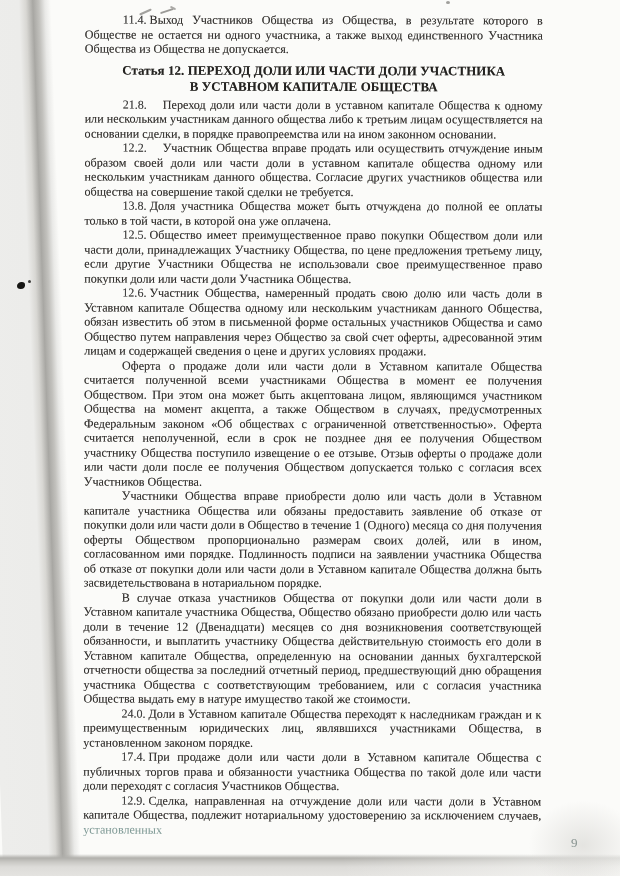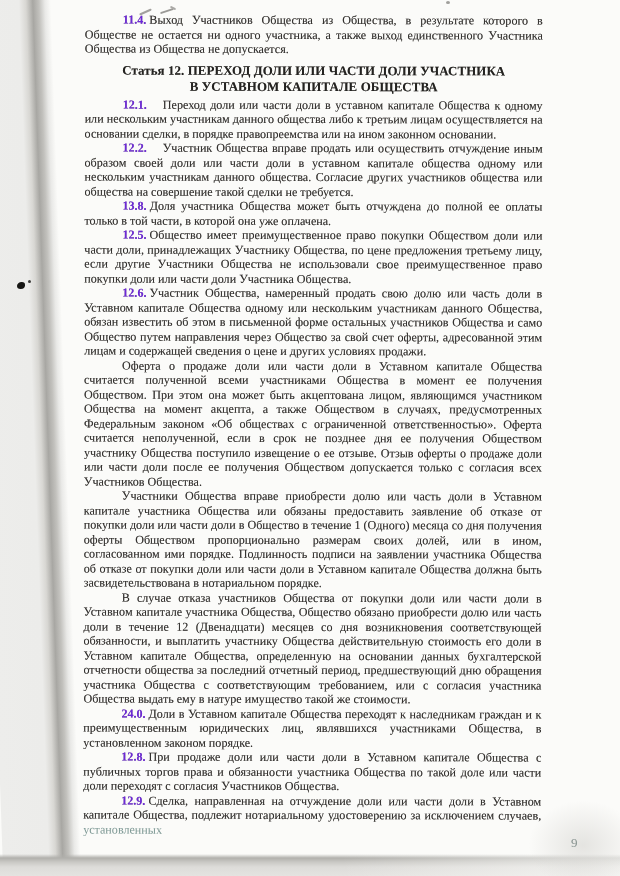--- a/index.html
+++ b/index.html
@@ -27,21 +27,21 @@
     position:absolute; right:-18px; bottom:-14px; width:110px; height:90px;
     background:radial-gradient(ellipse at center, rgba(210,209,205,0.55) 0%, rgba(210,209,205,0) 70%);
   }
   .textblock {
     position:absolute; left:84px; top:13px; width:458px;
     font-size:12.1px; line-height:14.5px; color:#343230;
     text-align:justify; transform:rotate(0.12deg);
     text-shadow:0 0 0.4px rgba(72,70,66,0.55);
   }
   .textblock p { margin:0; text-indent:38px; }
-  .pnum { font-weight:bold; color:#6d28d9; margin-right:3px; }
+  .pnum { font-weight:normal; color:#404040; margin-right:3px; }
   .tabbed .pnum { margin-right:16px; }
   .heading {
     text-align:center; font-weight:bold; font-size:12.9px; line-height:16.2px;
     margin:6px 0 3px 0; color:#242321; letter-spacing:0.1px;
   }
   .fade-teal { color:#7d9894; text-shadow:none; }
   .pageno {
     position:absolute; left:571px; top:835px;
     font-family:"Liberation Serif", serif; font-size:13px; color:#86928f;
   }
@@ -77,40 +77,40 @@
 
   <div class="textblock">
 
     <p><span class="pnum">11.4.</span><span>Выход Участников Общества из Общества, в результате которого в Обществе не остается ни одного участника, а также выход единственного Участника Общества из Общества не допускается.</span></p>
 
     <div class="heading">
       <div>Статья 12. ПЕРЕХОД ДОЛИ ИЛИ ЧАСТИ ДОЛИ УЧАСТНИКА</div>
       <div>В УСТАВНОМ КАПИТАЛЕ ОБЩЕСТВА</div>
     </div>
 
-    <p class="tabbed"><span class="pnum">12.1.</span><span>Переход доли или части доли в уставном капитале Общества к одному или нескольким участникам данного общества либо к третьим лицам осуществляется на основании сделки, в порядке правопреемства или на ином законном основании.</span></p>
+    <p class="tabbed"><span class="pnum">21.8.</span><span>Переход доли или части доли в уставном капитале Общества к одному или нескольким участникам данного общества либо к третьим лицам осуществляется на основании сделки, в порядке правопреемства или на ином законном основании.</span></p>
 
     <p class="tabbed"><span class="pnum">12.2.</span><span>Участник Общества вправе продать или осуществить отчуждение иным образом своей доли или части доли в уставном капитале общества одному или нескольким участникам данного общества. Согласие других участников общества или общества на совершение такой сделки не требуется.</span></p>
 
     <p><span class="pnum">13.8.</span><span>Доля участника Общества может быть отчуждена до полной ее оплаты только в той части, в которой она уже оплачена.</span></p>
 
 
     <p><span class="pnum">12.5.</span><span>Общество имеет преимущественное право покупки Обществом доли или части доли, принадлежащих Участнику Общества, по цене предложения третьему лицу, если другие Участники Общества не использовали свое преимущественное право покупки доли или части доли Участника Общества.</span></p>
 
     <p><span class="pnum">12.6.</span><span>Участник Общества, намеренный продать свою долю или часть доли в Уставном капитале Общества одному или нескольким участникам данного Общества, обязан известить об этом в письменной форме остальных участников Общества и само Общество путем направления через Общество за свой счет оферты, адресованной этим лицам и содержащей сведения о цене и других условиях продажи.</span></p>
 
     <p><span>Оферта о продаже доли или части доли в Уставном капитале Общества считается полученной всеми участниками Общества в момент ее получения Обществом. При этом она может быть акцептована лицом, являющимся участником Общества на момент акцепта, а также Обществом в случаях, предусмотренных Федеральным законом «Об обществах с ограниченной ответственностью». Оферта считается неполученной, если в срок не позднее дня ее получения Обществом участнику Общества поступило извещение о ее отзыве. Отзыв оферты о продаже доли или части доли после ее получения Обществом допускается только с согласия всех Участников Общества.</span></p>
 
     <p><span>Участники Общества вправе приобрести долю или часть доли в Уставном капитале участника Общества или обязаны предоставить заявление об отказе от покупки доли или части доли в Общество в течение 1 (Одного) месяца со дня получения оферты Обществом пропорционально размерам своих долей, или в ином, согласованном ими порядке. Подлинность подписи на заявлении участника Общества об отказе от покупки доли или части доли в Уставном капитале Общества должна быть засвидетельствована в нотариальном порядке.</span></p>
 
     <p><span>В случае отказа участников Общества от покупки доли или части доли в Уставном капитале участника Общества, Общество обязано приобрести долю или часть доли в течение 12 (Двенадцати) месяцев со дня возникновения соответствующей обязанности, и выплатить участнику Общества действительную стоимость его доли в Уставном капитале Общества, определенную на основании данных бухгалтерской отчетности общества за последний отчетный период, предшествующий дню обращения участника Общества с соответствующим требованием, или с согласия участника Общества выдать ему в натуре имущество такой же стоимости.</span></p>
 
     <p><span class="pnum">24.0.</span><span>Доли в Уставном капитале Общества переходят к наследникам граждан и к преимущественным юридических лиц, являвшихся участниками Общества, в установленном законом порядке.</span></p>
 
-    <p><span class="pnum">12.8.</span><span>При продаже доли или части доли в Уставном капитале Общества с публичных торгов права и обязанности участника Общества по такой доле или части доли переходят с согласия Участников Общества.</span></p>
+    <p><span class="pnum">17.4.</span><span>При продаже доли или части доли в Уставном капитале Общества с публичных торгов права и обязанности участника Общества по такой доле или части доли переходят с согласия Участников Общества.</span></p>
 
     <p><span class="pnum">12.9.</span><span>Сделка, направленная на отчуждение доли или части доли в Уставном капитале Общества, подлежит нотариальному удостоверению за исключением случаев,</span><span class="fade-teal"> установленных</span></p>
 
   </div>
 
   <div class="pageno">9</div>
 
 </div>
 
 </body></html>

